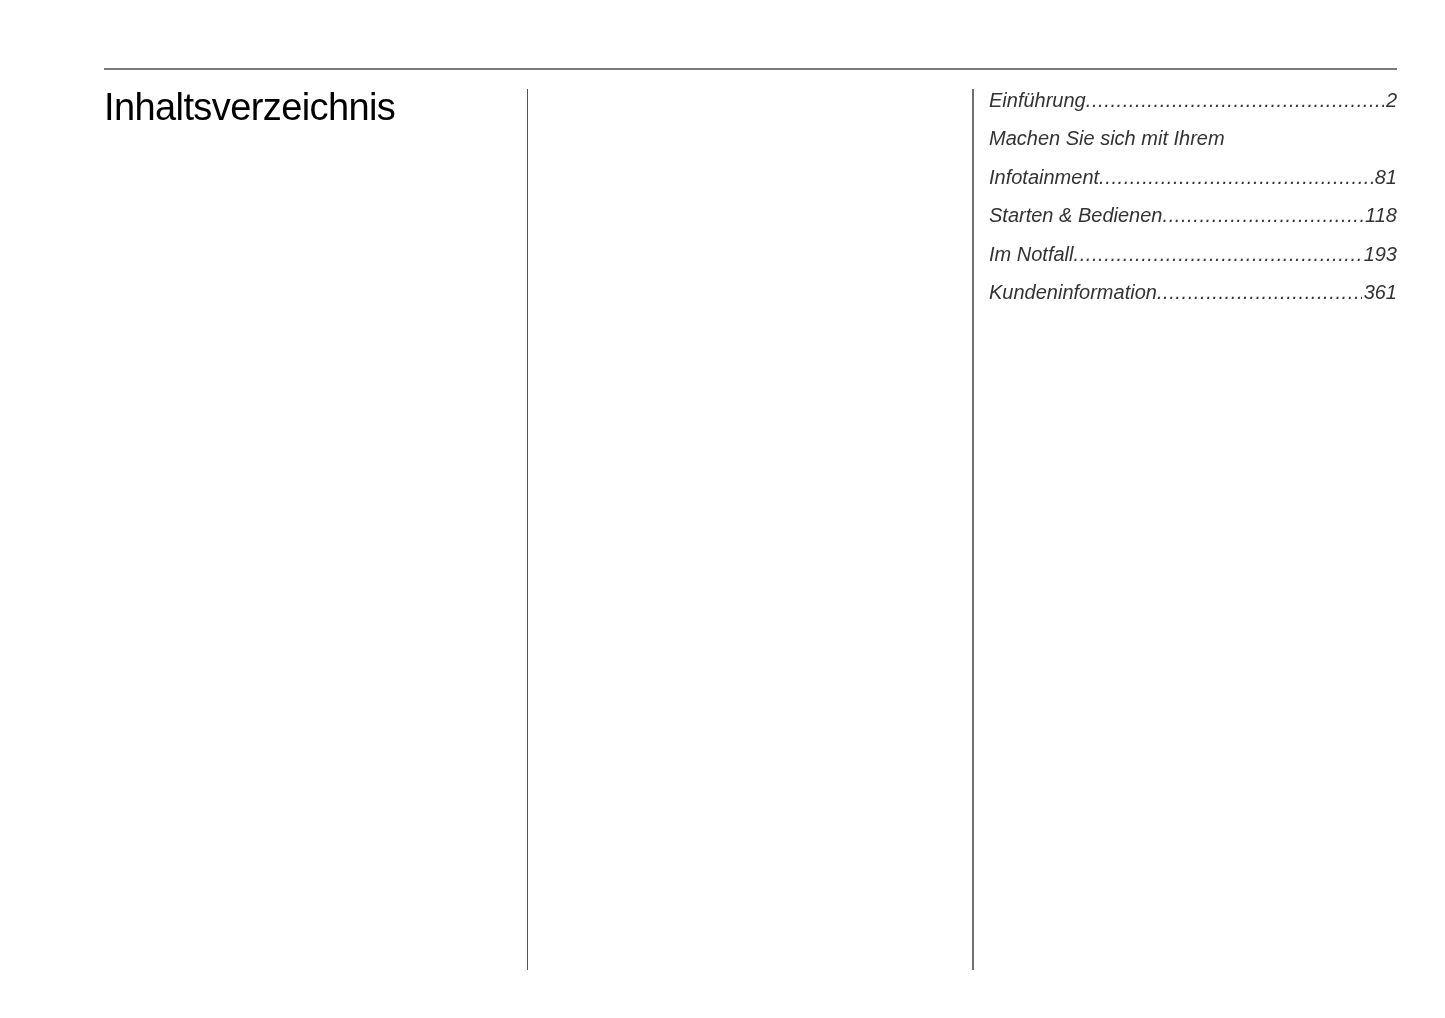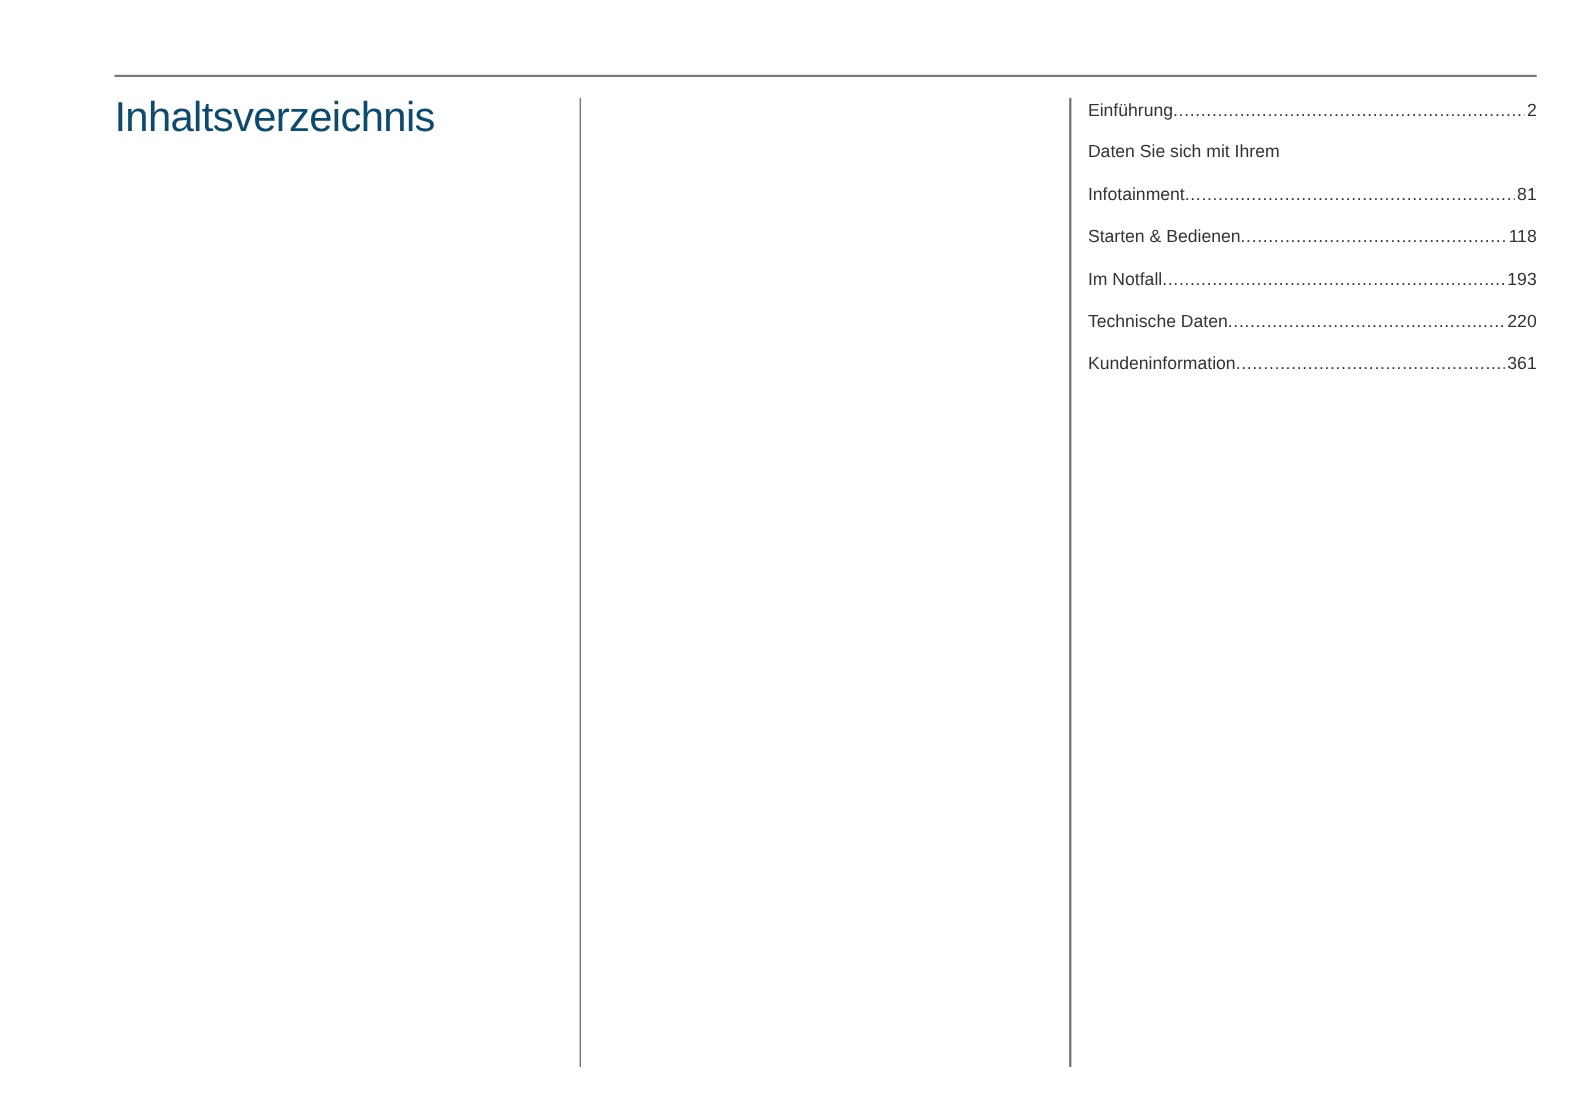--- a/index.html
+++ b/index.html
@@ -33,37 +33,38 @@
     .col-divider.d1 { left: 527px; }
     .col-divider.d2 { left: 972px; width: 2px; background: #707070; }
     .page-title {
       position: absolute;
       left: 104px;
       top: 86px;
       margin: 0;
       font-size: 38px;
       font-weight: normal;
       letter-spacing: -0.6px;
-      color: #0c4a6e;
+      color: #000000;
     }
     .toc {
       position: absolute;
       left: 989px;
       top: 88px;
       width: 408px;
       list-style: none;
       margin: 0;
       padding: 0;
     }
     .toc-item {
-      font-size: 16px;
+      font-size: 20px;
       line-height: 25px;
       margin-bottom: 13.4px;
       color: #333333;
       cursor: pointer;
+      font-style: italic;
     }
     .toc-line {
       display: flex;
       align-items: baseline;
       white-space: nowrap;
     }
     .toc-line.cont {
       padding-left: 5px;
     }
     .toc-label {
@@ -96,21 +97,21 @@
 <ul class="toc">
   <li class="toc-item">
     <div class="toc-line">
       <span class="toc-label">Einführung</span>
       <span class="toc-leader"></span>
       <span class="toc-page">2</span>
     </div>
   </li>
   <li class="toc-item">
     <div class="toc-line">
-      <span class="toc-label">Daten Sie sich mit Ihrem</span>
+      <span class="toc-label">Machen Sie sich mit Ihrem</span>
     </div>
   </li>
   <li class="toc-item">
     <div class="toc-line">
       <span class="toc-label">Infotainment</span>
       <span class="toc-leader"></span>
       <span class="toc-page">81</span>
     </div>
   </li>
   <li class="toc-item">
@@ -122,25 +123,18 @@
   </li>
   <li class="toc-item">
     <div class="toc-line">
       <span class="toc-label">Im Notfall</span>
       <span class="toc-leader"></span>
       <span class="toc-page">193</span>
     </div>
   </li>
   <li class="toc-item">
     <div class="toc-line">
-      <span class="toc-label">Technische Daten</span>
-      <span class="toc-leader"></span>
-      <span class="toc-page">220</span>
-    </div>
-  </li>
-  <li class="toc-item">
-    <div class="toc-line">
       <span class="toc-label">Kundeninformation</span>
       <span class="toc-leader"></span>
       <span class="toc-page">361</span>
     </div>
   </li>
 </ul>
 
 </body></html>

